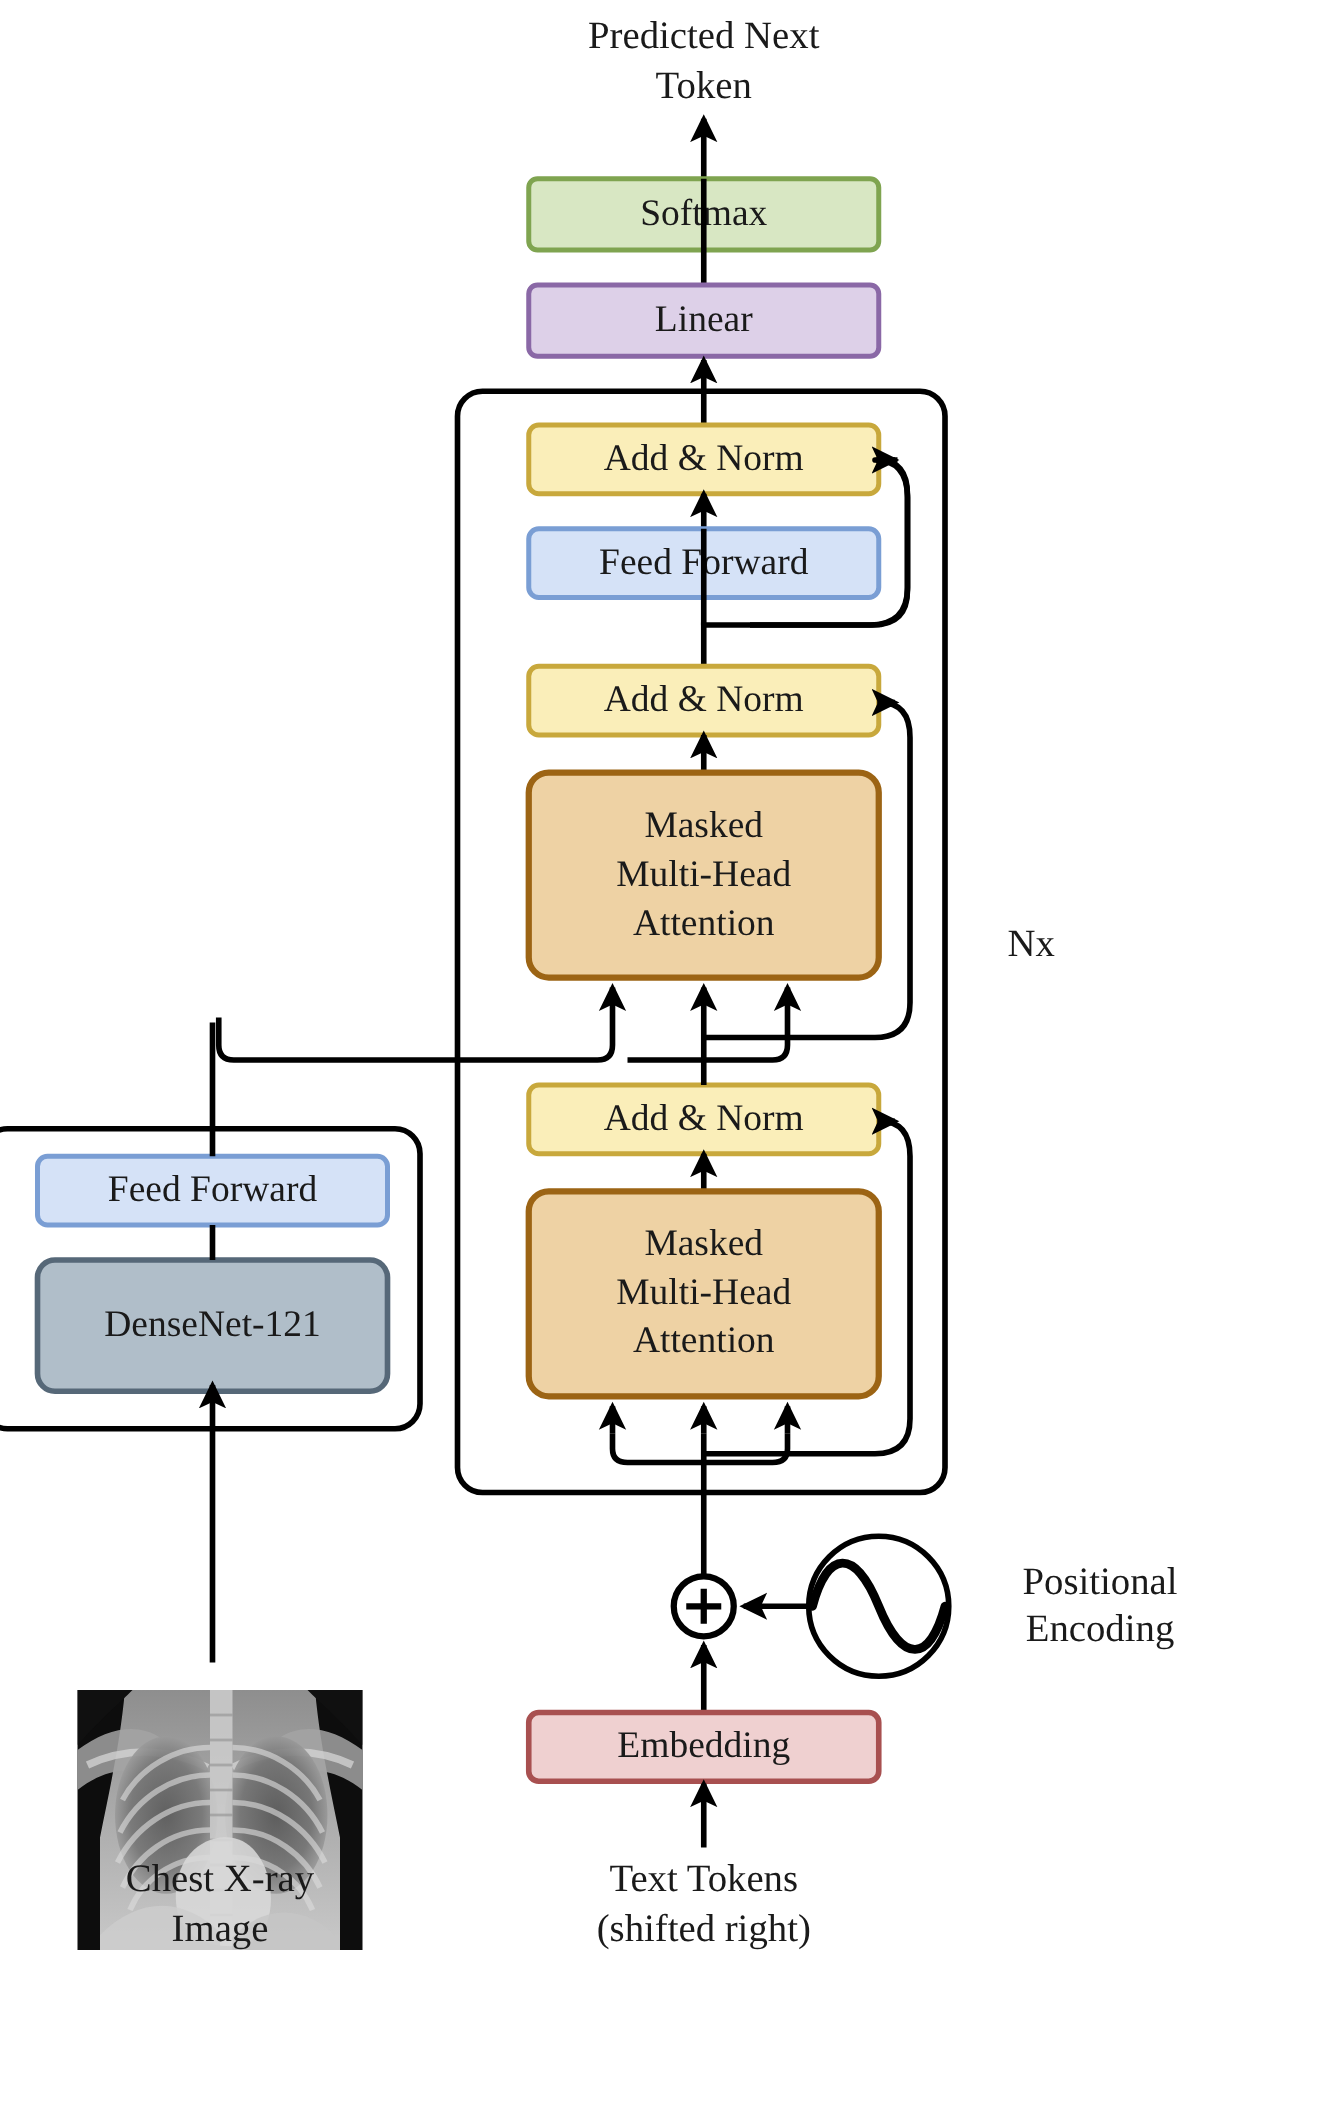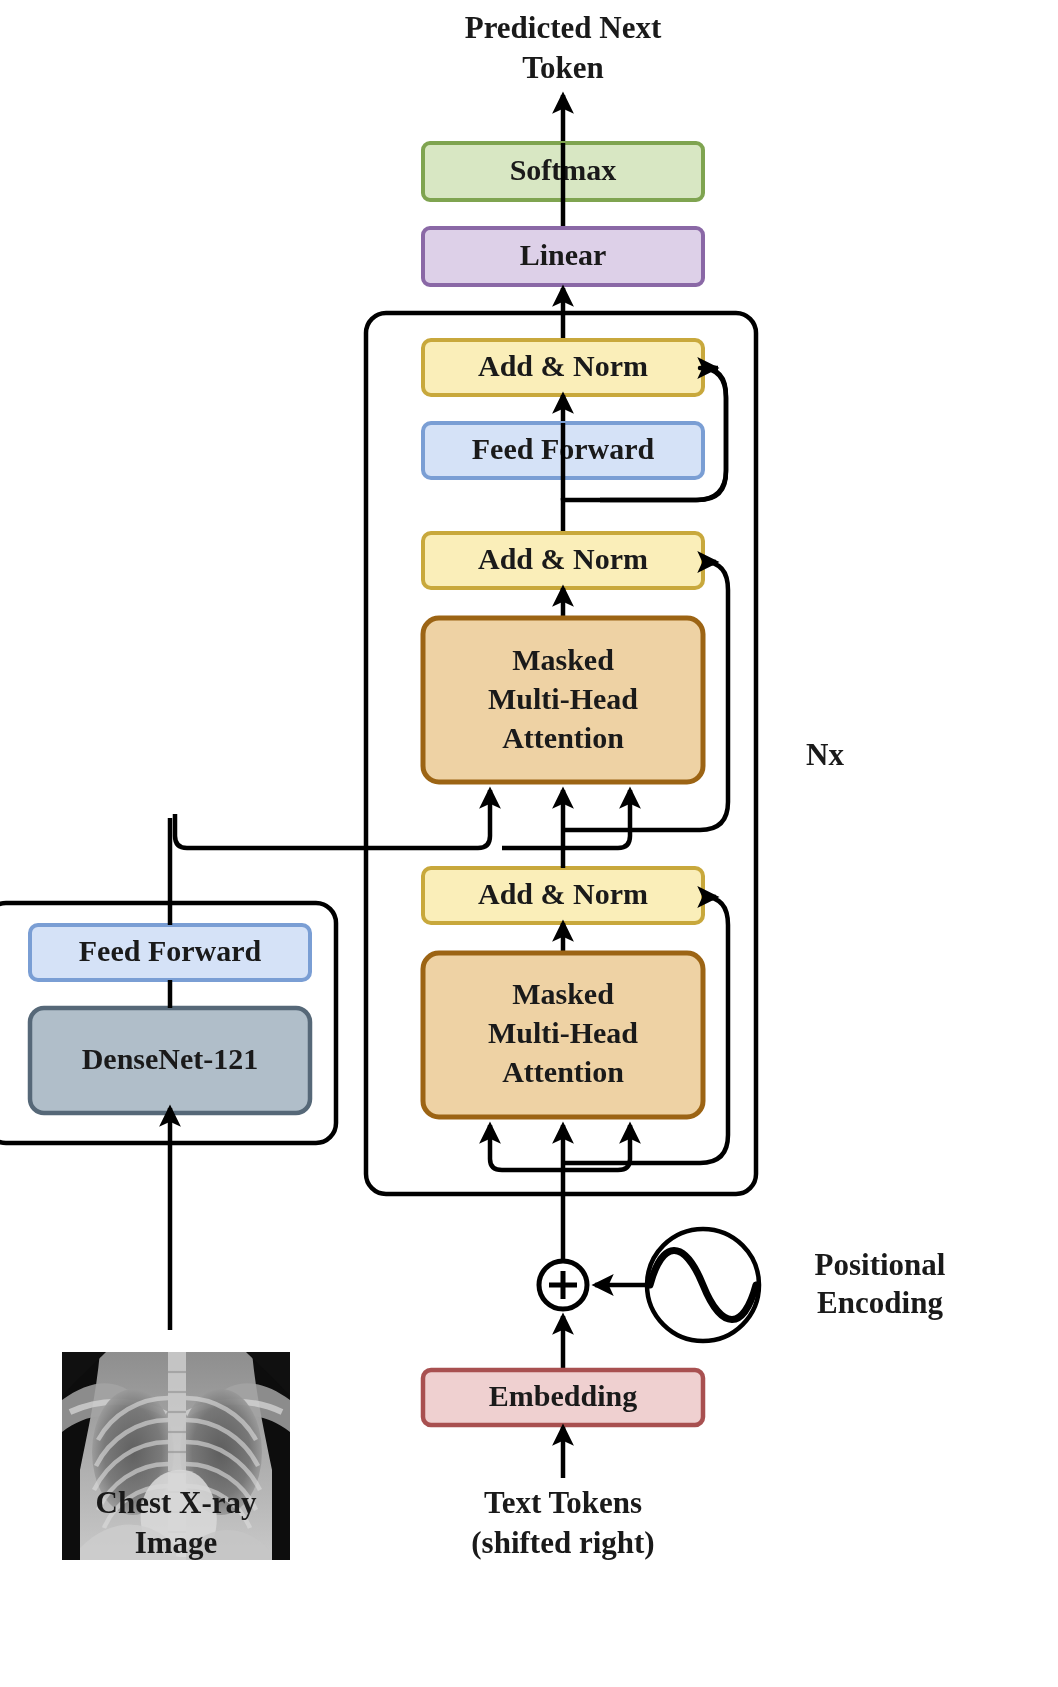--- a/index.html
+++ b/index.html
@@ -10,21 +10,20 @@
   body {
     width: 1058px;
     height: 1687px;
     font-family: "Liberation Serif", "DejaVu Serif", serif;
     overflow: hidden;
   }
   #diagram-root {
     position: relative;
     width: 1058px;
     height: 1687px;
-    font-weight: bold;
   }
   svg.diagram {
     display: block;
     width: 1058px;
     height: 1687px;
   }
   .box-label {
     font-family: "Liberation Serif", "DejaVu Serif", serif;
     font-size: 30px;
     fill: #1a1a1a;

